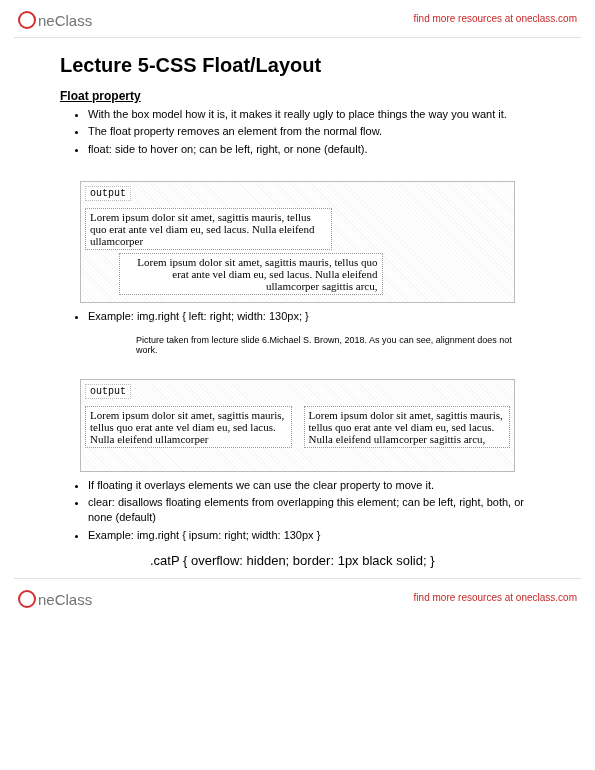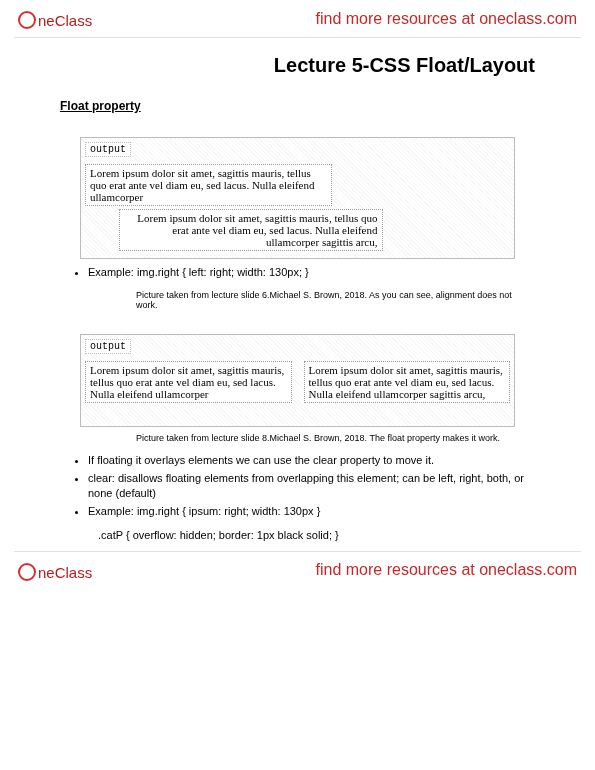--- a/index.html
+++ b/index.html
@@ -27,55 +27,55 @@
     width: 18px;
     height: 18px;
     border: 2.5px solid #d32f2f;
     border-radius: 50%;
     display: inline-block;
     margin-right: 2px;
     position: relative;
     top: 3px;
   }
   .logo .brand-rest {
-    color: #b91c1c;
+    color: #737373;
   }
   .header-link {
     color: #c62828;
-    font-size: 16px;
+    font-size: 10px;
     text-decoration: none;
     margin-left: 40px;
   }
   .content {
     padding: 0 60px 10px 60px;
   }
   h1 {
-    text-align: right;
+    text-align: left;
     font-size: 20px;
     font-weight: bold;
     margin: 16px 0 12px;
   }
   .section-head {
     text-decoration: underline;
     font-weight: bold;
     font-size: 12px;
-    margin: 22px 0 4px;
+    margin: 12px 0 4px;
   }
   ul.bullets {
     margin: 2px 0 10px 0;
     padding-left: 28px;
   }
   ul.bullets li {
     font-size: 11px;
     line-height: 1.4;
     margin: 2px 0;
   }
   .code-indent {
-    margin-left: 38px;
-    font-size: 11px;
+    margin-left: 90px;
+    font-size: 13px;
   }
   .caption {
     font-size: 9px;
     margin: 4px 0 10px 30px;
     padding-left: 46px;
   }
   .example-box {
     border: 1px solid #bbb;
     background: repeating-linear-gradient(45deg, #f7f7f7 0, #f7f7f7 1px, #fff 1px, #fff 3px);
     margin: 24px 20px 6px 20px;
@@ -116,41 +116,45 @@
   </div>
   <a class="header-link" href="#">find more resources at oneclass.com</a>
 </div>
 <div class="hr-light"></div>
 
 <div class="content">
 
   <h1>Lecture 5-CSS Float/Layout</h1>
 
   <div class="section-head">Float property</div>
+  <ul class="bullets">
+    <li>With the box model how it is, it makes it really ugly to place things the way you want it.</li>
+    <li>The float property removes an element from the normal flow.</li>
+    <li>float: side to hover on; can be left, right, or none (default).</li>
+  </ul>
 
   <div class="example-box">
     <div class="output-label">output</div>
     <div class="para-box" style="width:58%;">Lorem ipsum dolor sit amet, sagittis mauris, tellus quo erat ante vel diam eu, sed lacus. Nulla eleifend ullamcorper</div>
     <div class="para-box right" style="width:62%;margin-left:8%;">Lorem ipsum dolor sit amet, sagittis mauris, tellus quo erat ante vel diam eu, sed lacus. Nulla eleifend ullamcorper sagittis arcu,</div>
   </div>
 
   <ul class="bullets">
     <li>Example: img.right { left: right; width: 130px; }</li>
   </ul>
   <div class="caption">Picture taken from lecture slide 6.Michael S. Brown, 2018.  As you can see, alignment does not work.</div>
 
   <div class="example-box spacer-under">
     <div class="output-label">output</div>
     <div class="two-col" style="display:flex;gap:12px;">
       <div class="para-box" style="flex:1;">Lorem ipsum dolor sit amet, sagittis mauris, tellus quo erat ante vel diam eu, sed lacus. Nulla eleifend ullamcorper</div>
       <div class="para-box" style="flex:1;">Lorem ipsum dolor sit amet, sagittis mauris, tellus quo erat ante vel diam eu, sed lacus. Nulla eleifend ullamcorper sagittis arcu,</div>
     </div>
   </div>
 
-  <div class="caption">Picture taken from lecture slide 8.Michael S. Brown, 2018. The float property makes it work.</div>
 
   <ul class="bullets">
     <li>If floating it overlays elements we can use the clear property to move it.</li>
     <li>clear: disallows floating elements from overlapping this element; can be left, right, both, or none (default)</li>
     <li>Example: img.right { ipsum: right; width: 130px }</li>
   </ul>
   <div class="code-indent">.catP { overflow: hidden; border: 1px black solid; }</div>
 
 </div>
 

